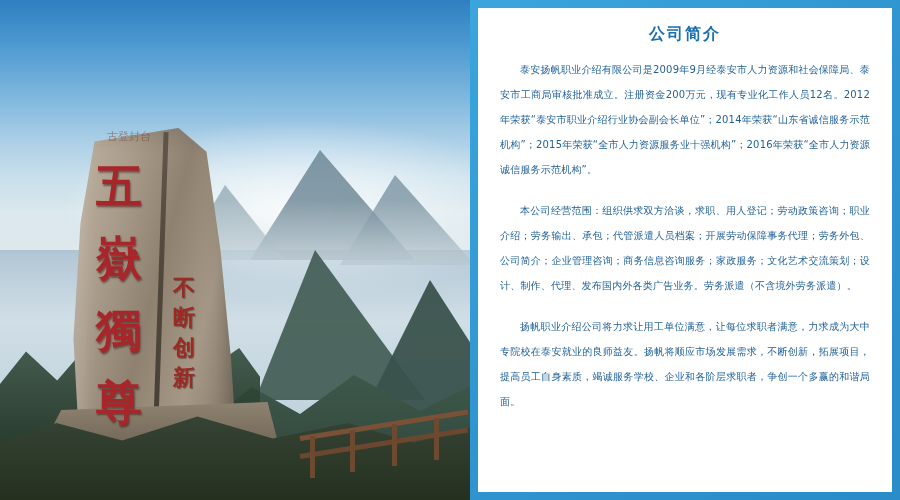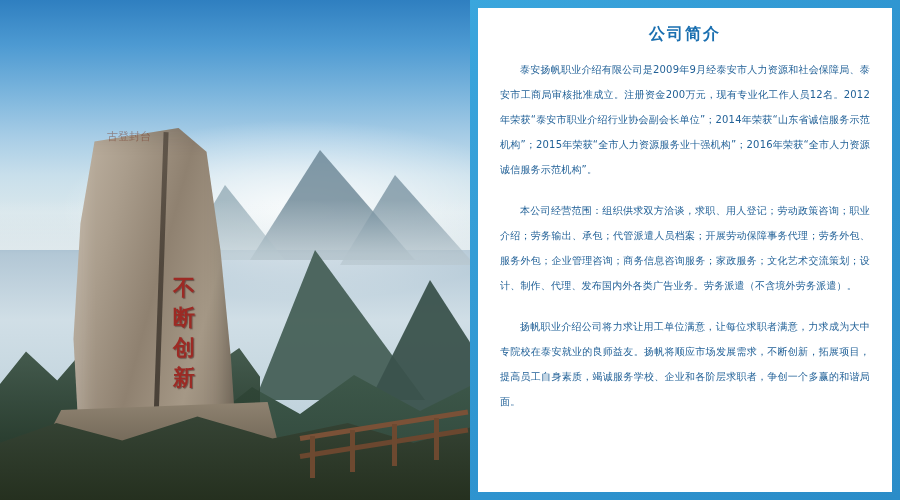--- a/index.html
+++ b/index.html
@@ -264,36 +264,37 @@
     <div class="ridge ridge-mid-1"></div>
     <div class="ridge ridge-mid-2"></div>
     <div class="ridge-near"></div>
     <div class="treeline"></div>
 
     <div class="monument"></div>
     <div class="monument-crack"></div>
     <div class="monument-base"></div>
 
     <div class="carving-top-small">古登封台</div>
+    <div class="carving-main">五嶽獨尊</div>
     <div class="carving-side">不断创新</div>
 
     <div class="foreground"></div>
 
     <div class="railing">
       <div class="railing-rail"></div>
       <div class="railing-rail second"></div>
       <div class="railing-post" style="left:10px;"></div>
       <div class="railing-post" style="left:50px; top:10px;"></div>
       <div class="railing-post" style="left:92px; top:4px;"></div>
       <div class="railing-post" style="left:134px; top:-2px;"></div>
     </div>
   </div>
 
   <div class="text-panel">
     <div class="text-card">
       <div class="doc-title">公司简介</div>
       <p class="doc-para">泰安扬帆职业介绍有限公司是2009年9月经泰安市人力资源和社会保障局、泰安市工商局审核批准成立。注册资金200万元，现有专业化工作人员12名。2012年荣获“泰安市职业介绍行业协会副会长单位”；2014年荣获“山东省诚信服务示范机构”；2015年荣获“全市人力资源服务业十强机构”；2016年荣获“全市人力资源诚信服务示范机构”。</p>
-      <p class="doc-para">本公司经营范围：组织供求双方洽谈，求职、用人登记；劳动政策咨询；职业介绍；劳务输出、承包；代管派遣人员档案；开展劳动保障事务代理；劳务外包、服务外包；企业管理咨询；商务信息咨询服务；家政服务；文化艺术交流策划；设计、制作、代理、发布国内外各类广告业务。劳务派遣（不含境外劳务派遣）。</p>
+      <p class="doc-para">本公司经营范围：组织供求双方洽谈，求职、用人登记；劳动政策咨询；职业介绍；劳务输出、承包；代管派遣人员档案；开展劳动保障事务代理；劳务外包、公司简介；企业管理咨询；商务信息咨询服务；家政服务；文化艺术交流策划；设计、制作、代理、发布国内外各类广告业务。劳务派遣（不含境外劳务派遣）。</p>
       <p class="doc-para">扬帆职业介绍公司将力求让用工单位满意，让每位求职者满意，力求成为大中专院校在泰安就业的良师益友。扬帆将顺应市场发展需求，不断创新，拓展项目，提高员工自身素质，竭诚服务学校、企业和各阶层求职者，争创一个多赢的和谐局面。</p>
     </div>
   </div>
 
 </div>
 
 </body></html>

